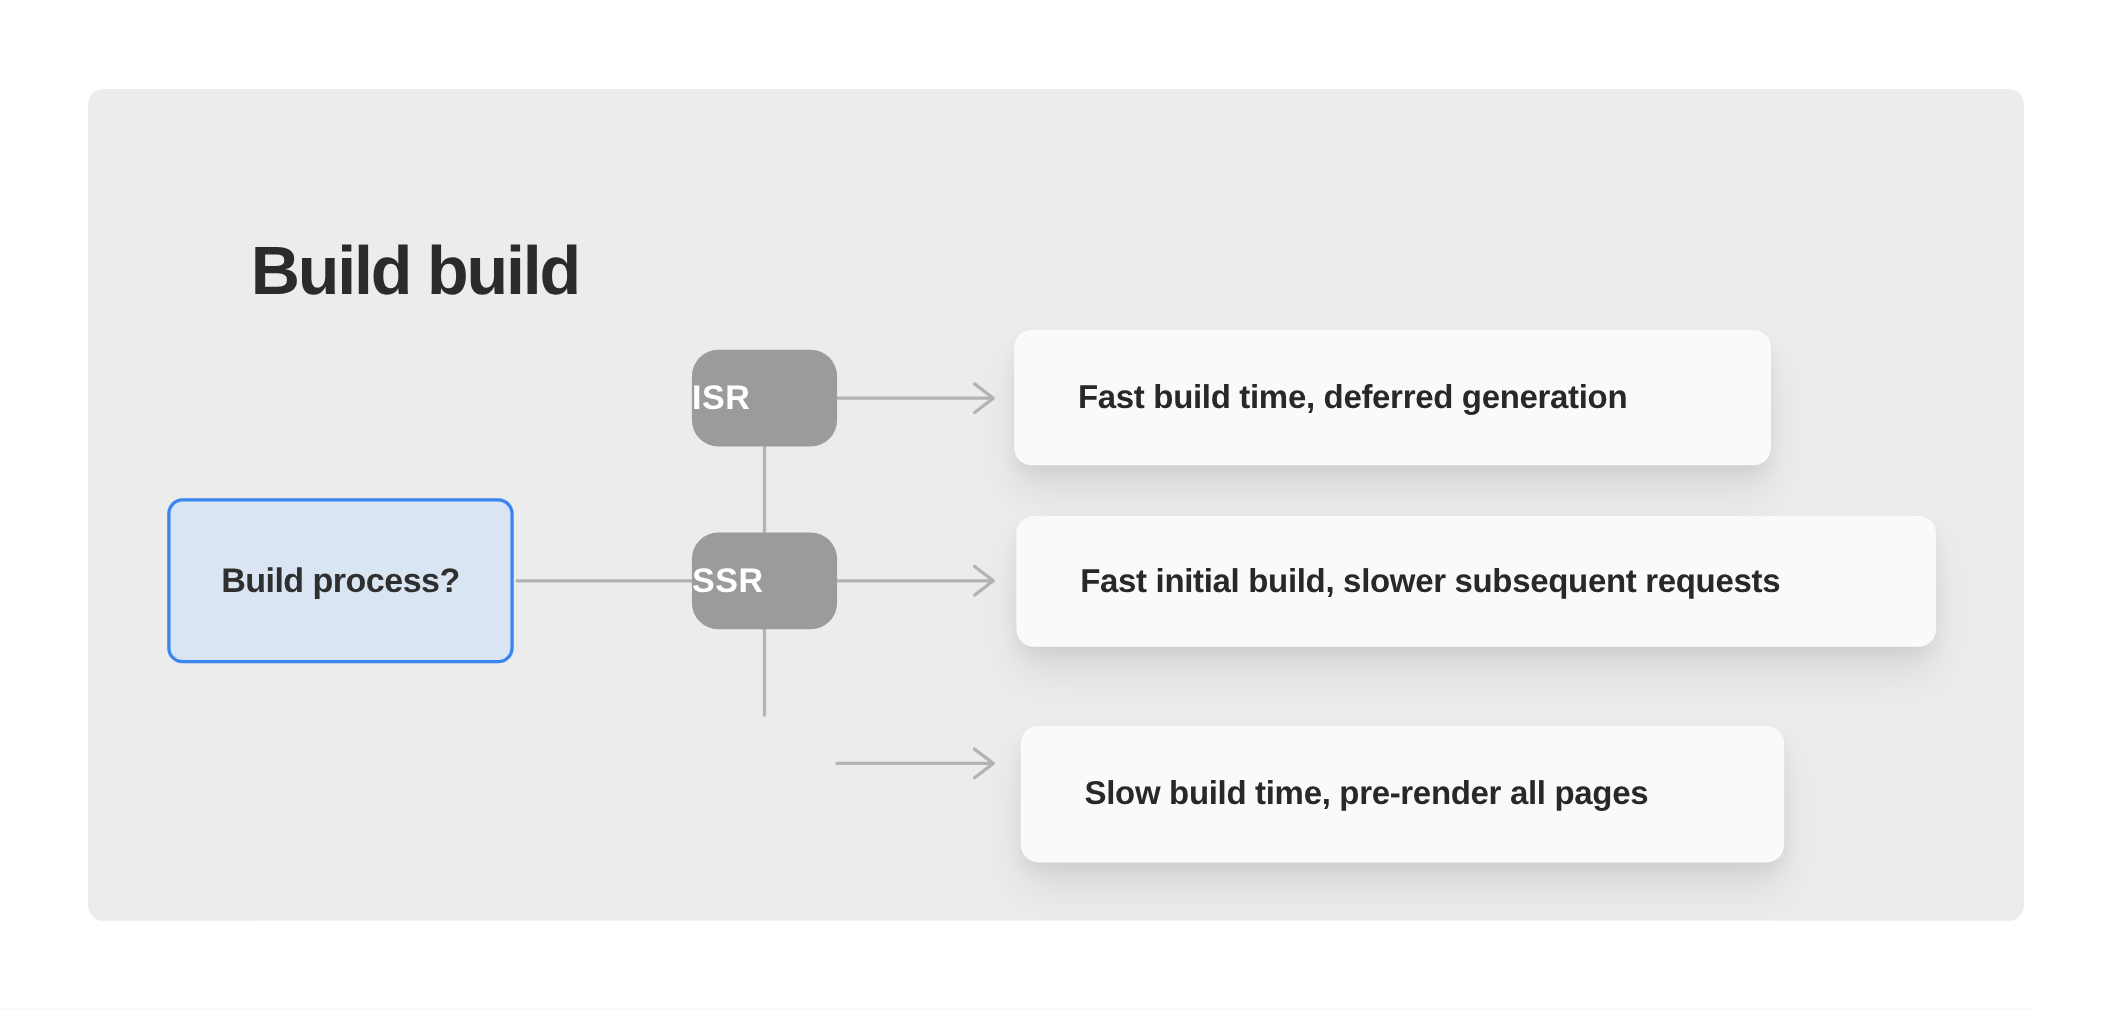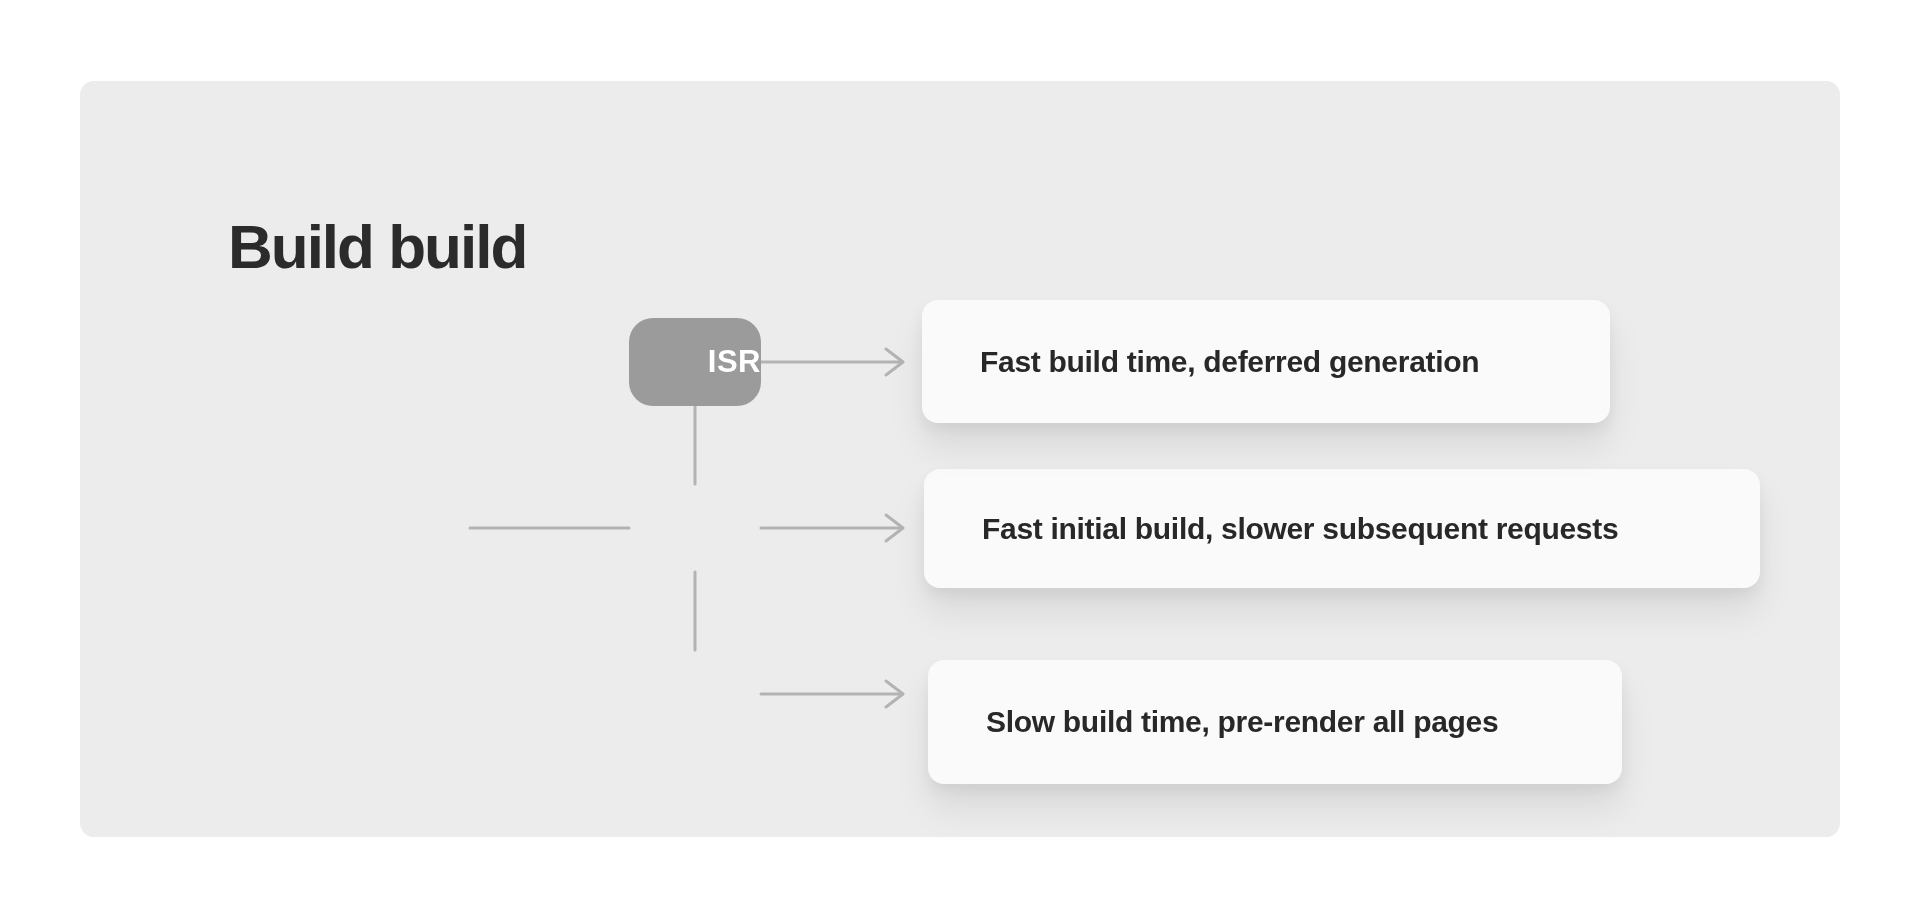--- a/index.html
+++ b/index.html
@@ -26,21 +26,21 @@
   .connectors{position:absolute;left:0;top:0;width:1920px;height:917px;pointer-events:none;}
   .root-node{
     position:absolute;left:152px;top:453px;width:315px;height:150px;
     background:var(--root_bg);border:3px solid var(--root_border);border-radius:14px;
     display:flex;align-items:center;justify-content:center;
     font-size:31px;font-weight:700;color:#2f2f2f;letter-spacing:-0.5px;
   }
   .mid-node{
     position:absolute;left:629px;width:132px;height:88px;
     background:var(--node_bg);border-radius:24px;
-    display:flex;align-items:center;justify-content:flex-end;
+    display:flex;align-items:center;justify-content:flex-start;
     color:var(--node_text);font-size:31px;font-weight:700;letter-spacing:0.5px;
   }
   #node-isr{top:318px;} #node-ssr{top:484px;} #node-ssg{top:650px;}
   .result-card{
     position:absolute;background:var(--result_bg);border-radius:16px;
     display:flex;align-items:center;padding:0 40px 0 58px;
     font-size:30px;font-weight:700;color:var(--text_body);letter-spacing:-0.3px;
     box-shadow:0 24px 36px rgba(0,0,0,0.08),0 8px 14px rgba(0,0,0,0.05);
   }
   #result-isr{left:922px;top:300px;width:688px;height:123px;}
@@ -71,23 +71,29 @@
       <line x1="761" y1="528" x2="899" y2="528"></line>
       <polyline points="886,515 903,528 886,541"></polyline>
     </g>
 
     <g>
       <line x1="761" y1="694" x2="899" y2="694"></line>
       <polyline points="886,681 903,694 886,707"></polyline>
     </g>
   </svg>
 
+  <div class="root-node">
+    <span>Build process?</span>
+  </div>
 
   <div class="mid-node" id="node-isr">
     <span>ISR</span>
+  </div>
+  <div class="mid-node" id="node-ssr">
+    <span>SSR</span>
   </div>
 
   <div class="result-card" id="result-ssr">
     <span>Fast initial build, slower subsequent requests</span>
   </div>
   <div class="result-card" id="result-isr">
     <span>Fast build time, deferred generation</span>
   </div>
   <div class="result-card" id="result-ssg">
     <span>Slow build time, pre-render all pages</span>

